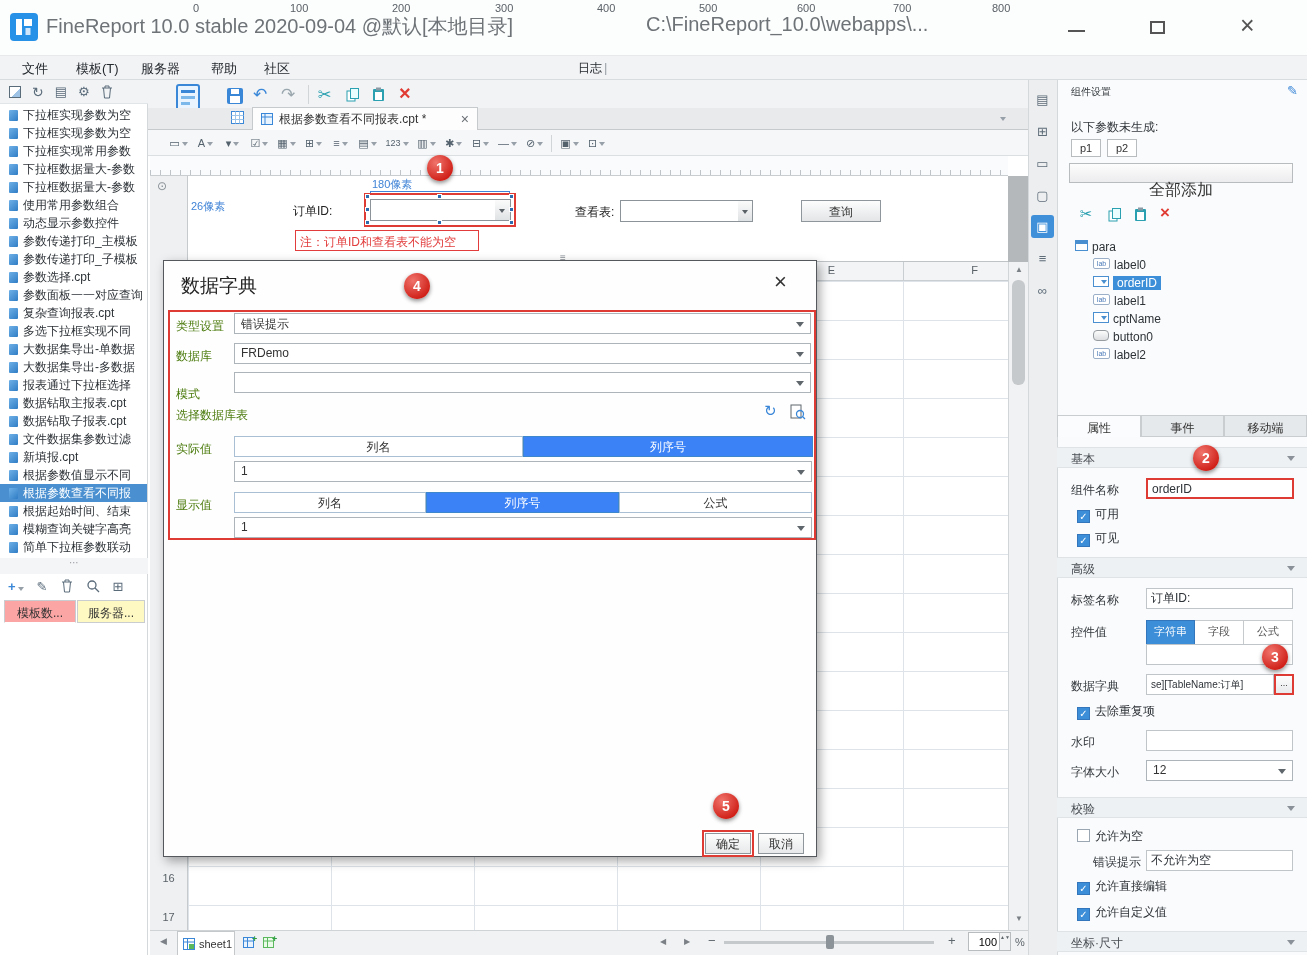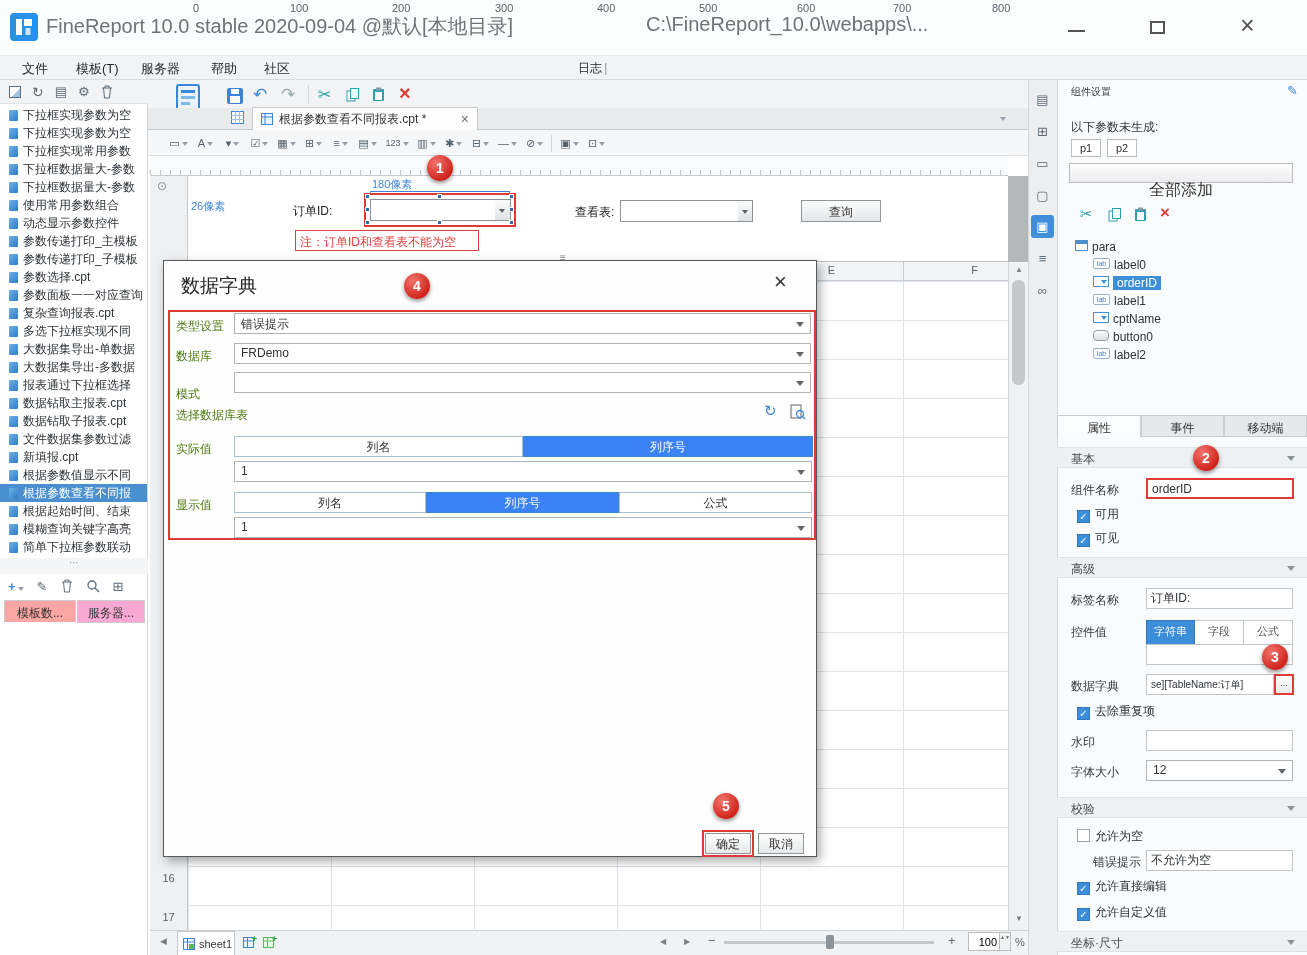--- a/index.html
+++ b/index.html
@@ -257,21 +257,21 @@
     </span>
   <span>
       <svg width="14" height="14">
         <circle cx="6" cy="6" r="4" fill="none" stroke="#5a6b7a" stroke-width="1.3"></circle>
         <line x1="9" y1="9" x2="13" y2="13" stroke="#5a6b7a" stroke-width="1.3"></line>
       </svg>
     </span>
   <span style="font-size:13px">⊞</span>
 </div>
 <div class="abs lp-tab" style="left:4px;width:72px;background:#fca5a5;border-bottom:1px solid #fff">模板数...</div>
-<div class="abs lp-tab" style="left:77px;width:68px;background:#f9a8d4">服务器...</div>
+<div class="abs lp-tab" style="left:77px;width:68px;background:#fef9c3">服务器...</div>
 
 <div class="abs" id="toolbar"></div>
 <div class="abs" style="left:176px;top:84px">
   <svg width="24" height="30">
       <rect x="1" y="1" width="22" height="26" rx="2" fill="#eaf4fe" stroke="#3a87d8" stroke-width="2"></rect>
       <rect x="5" y="6" width="14" height="3" fill="#3a87d8"></rect>
       <rect x="5" y="12" width="14" height="3" fill="#7db8ea"></rect>
       <rect x="5" y="18" width="9" height="3" fill="#7db8ea"></rect>
     </svg>
 </div>

